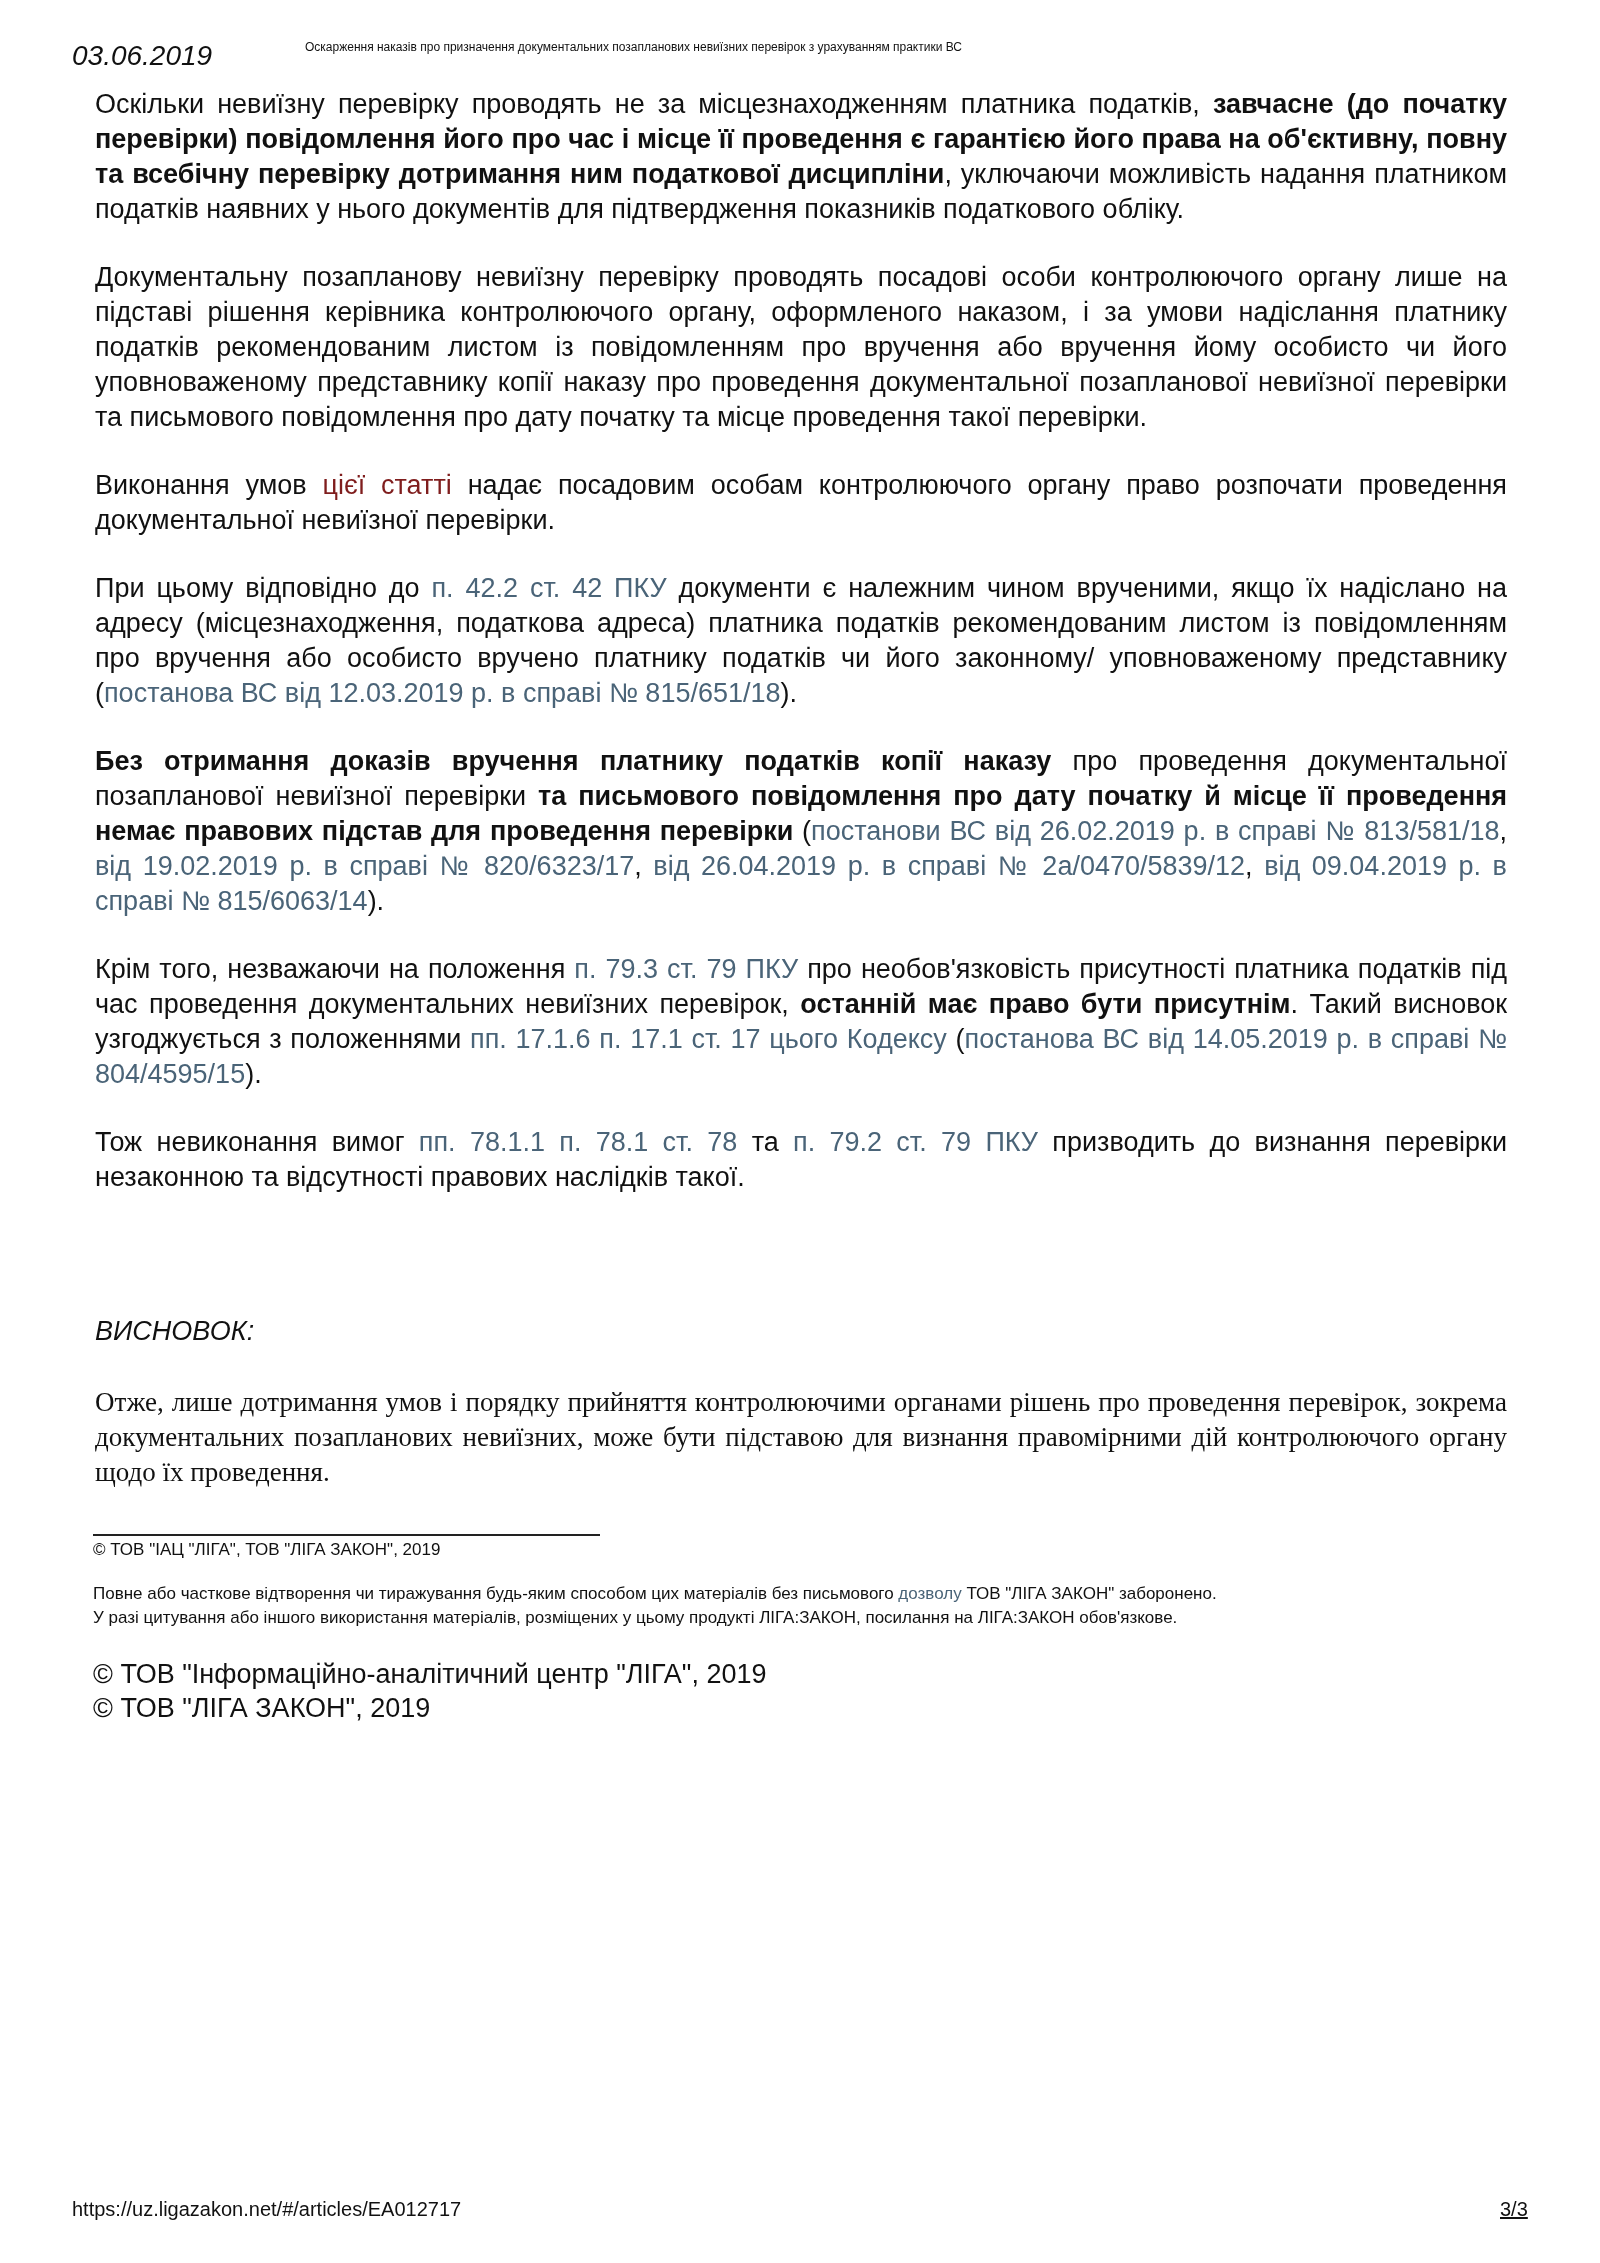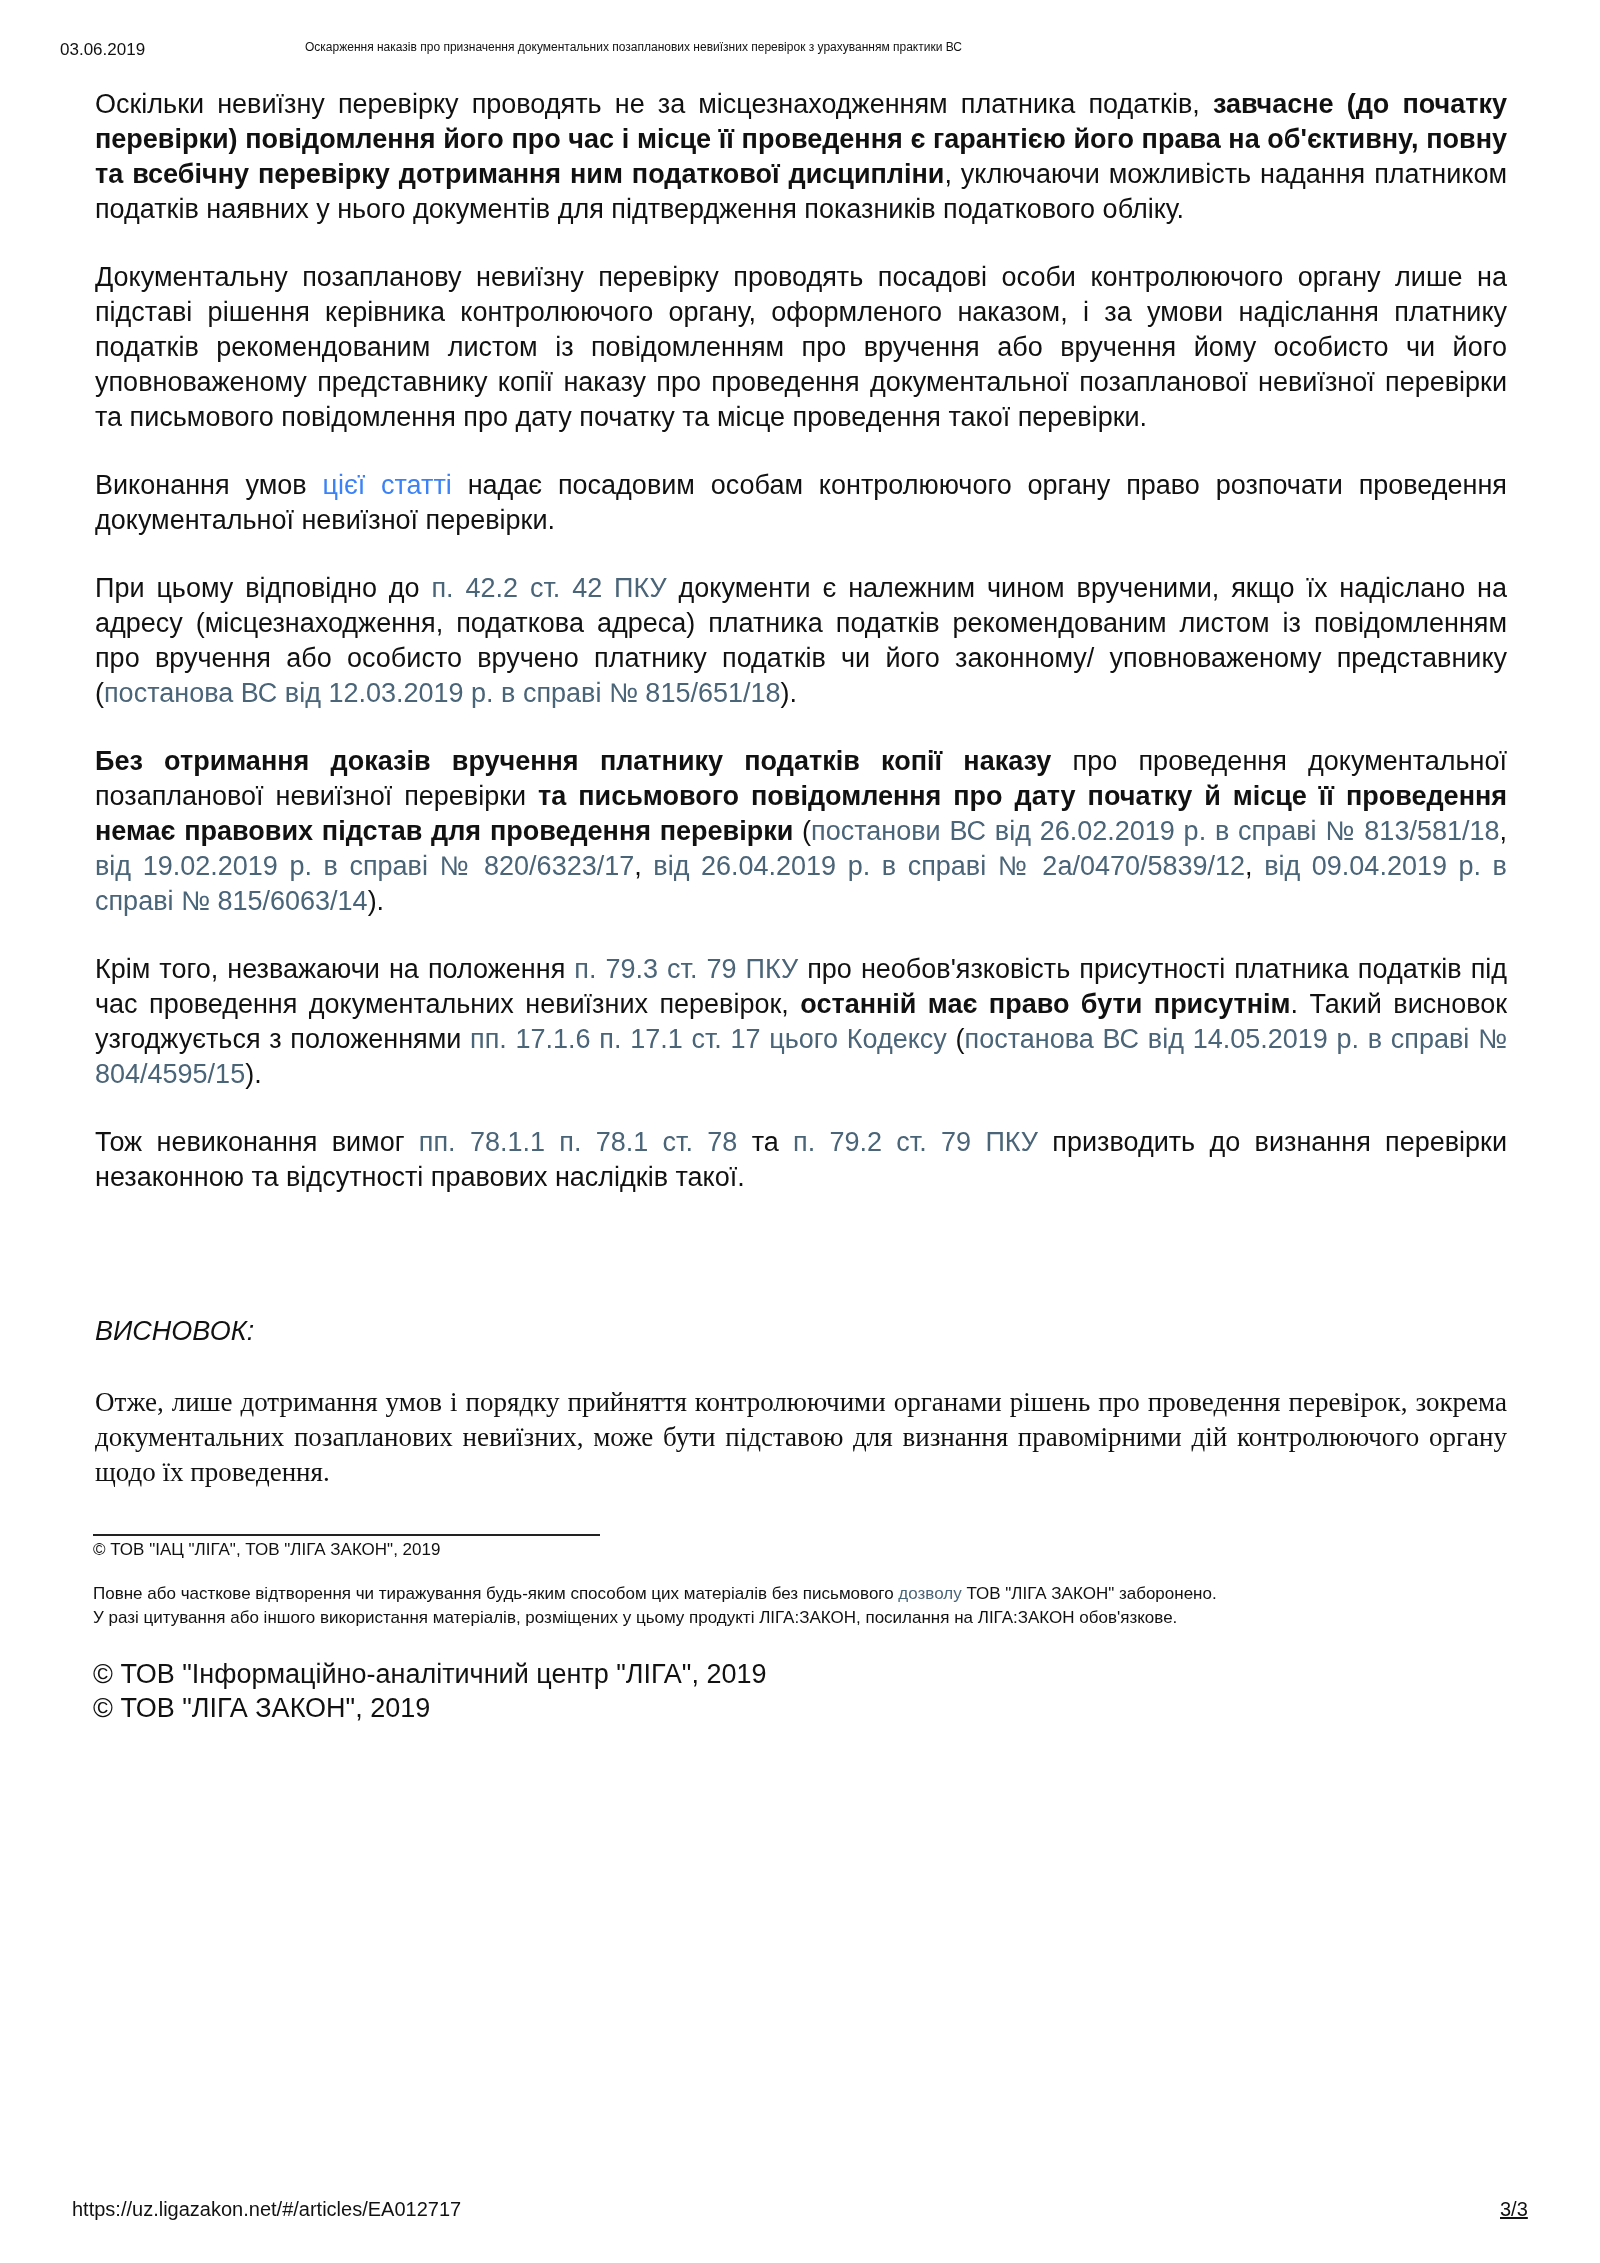--- a/index.html
+++ b/index.html
@@ -1,18 +1,18 @@
 <!DOCTYPE html>
 <html><head>
 <meta charset="utf-8">
 <style>
   html, body { margin:0; padding:0; background:#ffffff; }
   body { width:1600px; height:2263px; position:relative; overflow:hidden;
          font-family:"Liberation Sans", sans-serif; color:#111; }
-  .hdr-date { position:absolute; left:60px; top:40px; font-size:17px; }
+  .hdr-date { position:absolute; left:72px; top:40px; font-size:28px;font-style:italic; }
   .hdr-title { position:absolute; left:305px; top:40px; font-size:12px; white-space:nowrap;text-align:center; }
   .content { position:absolute; left:95px; top:78px; width:1412px; font-size:27px; line-height:35px; }
   .content p { margin:9px 0 33px 0; text-align:justify; }
   .content p.last { margin-bottom:0; }
   a.lnk { color:#4a6478; text-decoration:none; }
   b { font-weight:bold; }
   .heading { position:absolute; left:95px; top:1316px; font-size:27px;font-style:italic; }
   .concl { position:absolute; left:95px; top:1385px; width:1412px; font-size:27px; line-height:35px; text-align:justify; margin:0;font-family:Liberation Serif, serif; }
   .sep { position:absolute; left:93px; top:1534px; width:507px; height:2px; background:#222; }
   .copy-small { position:absolute; left:93px; top:1540px; font-size:17px; }
@@ -25,21 +25,21 @@
 <body>
 
 <div>
   <span class="hdr-date">03.06.2019</span>
   <span class="hdr-title">Оскарження наказів про призначення документальних позапланових невиїзних перевірок з урахуванням практики ВС</span>
 </div>
 
 <div class="content" id="article-body">
     <p><span>Оскільки невиїзну перевірку проводять не за місцезнаходженням платника податків, </span><b>завчасне (до початку перевірки) повідомлення його про час і місце її проведення є гарантією його права на об'єктивну, повну та всебічну перевірку дотримання ним податкової дисципліни</b><span>, уключаючи можливість надання платником податків наявних у нього документів для підтвердження показників податкового обліку.</span></p>
     <p><span>Документальну позапланову невиїзну перевірку проводять посадові особи контролюючого органу лише на підставі рішення керівника контролюючого органу, оформленого наказом, і за умови надіслання платнику податків рекомендованим листом із повідомленням про вручення або вручення йому особисто чи його уповноваженому представнику копії наказу про проведення документальної позапланової невиїзної перевірки та письмового повідомлення про дату початку та місце проведення такої перевірки.</span></p>
-    <p><span>Виконання умов </span><a class="lnk" href="#" style="color: #3b82f6;">цієї статті</a><span> надає посадовим особам контролюючого органу право розпочати проведення документальної невиїзної перевірки.</span></p>
+    <p><span>Виконання умов </span><a class="lnk" href="#" style="color: #7f1d1d;">цієї статті</a><span> надає посадовим особам контролюючого органу право розпочати проведення документальної невиїзної перевірки.</span></p>
     <p><span>При цьому відповідно до </span><a class="lnk" href="#" style="color: rgb(74, 100, 120);">п. 42.2 ст. 42 ПКУ</a><span> документи є належним чином врученими, якщо їх надіслано на адресу (місцезнаходження, податкова адреса) платника податків рекомендованим листом із повідомленням про вручення або особисто вручено платнику податків чи його законному/ уповноваженому представнику (</span><a class="lnk" href="#" style="color: rgb(74, 100, 120);">постанова ВС від 12.03.2019 р. в справі № 815/651/18</a><span>).</span></p>
     <p><b>Без отримання доказів вручення платнику податків копії наказу</b><span> про проведення документальної позапланової невиїзної перевірки </span><b>та письмового повідомлення про дату початку й місце її проведення немає правових підстав для проведення перевірки</b><span> (</span><a class="lnk" href="#" style="color: rgb(74, 100, 120);">постанови ВС від 26.02.2019 р. в справі № 813/581/18</a><span>, </span><a class="lnk" href="#" style="color: rgb(74, 100, 120);">від 19.02.2019 р. в справі № 820/6323/17</a><span>, </span><a class="lnk" href="#" style="color: rgb(74, 100, 120);">від 26.04.2019 р. в справі № 2а/0470/5839/12</a><span>, </span><a class="lnk" href="#" style="color: rgb(74, 100, 120);">від 09.04.2019 р. в справі № 815/6063/14</a><span>).</span></p>
     <p><span>Крім того, незважаючи на положення </span><a class="lnk" href="#" style="color: rgb(74, 100, 120);">п. 79.3 ст. 79 ПКУ</a><span> про необов'язковість присутності платника податків під час проведення документальних невиїзних перевірок, </span><b>останній має право бути присутнім</b><span>. Такий висновок узгоджується з положеннями </span><a class="lnk" href="#" style="color: rgb(74, 100, 120);">пп. 17.1.6 п. 17.1 ст. 17 цього Кодексу</a><span> (</span><a class="lnk" href="#" style="color: rgb(74, 100, 120);">постанова ВС від 14.05.2019 р. в справі № 804/4595/15</a><span>).</span></p>
     <p class="last"><span>Тож невиконання вимог </span><a class="lnk" href="#" style="color: rgb(74, 100, 120);">пп. 78.1.1 п. 78.1 ст. 78</a><span> та </span><a class="lnk" href="#" style="color: rgb(74, 100, 120);">п. 79.2 ст. 79 ПКУ</a><span> призводить до визнання перевірки незаконною та відсутності правових наслідків такої.</span></p>
   </div>
 
 <div class="heading">ВИСНОВОК:</div>
 <p class="concl">Отже, лише дотримання умов і порядку прийняття контролюючими органами рішень про проведення перевірок, зокрема документальних позапланових невиїзних, може бути підставою для визнання правомірними дій контролюючого органу щодо їх проведення.</p>
 
 <div class="sep"></div>

